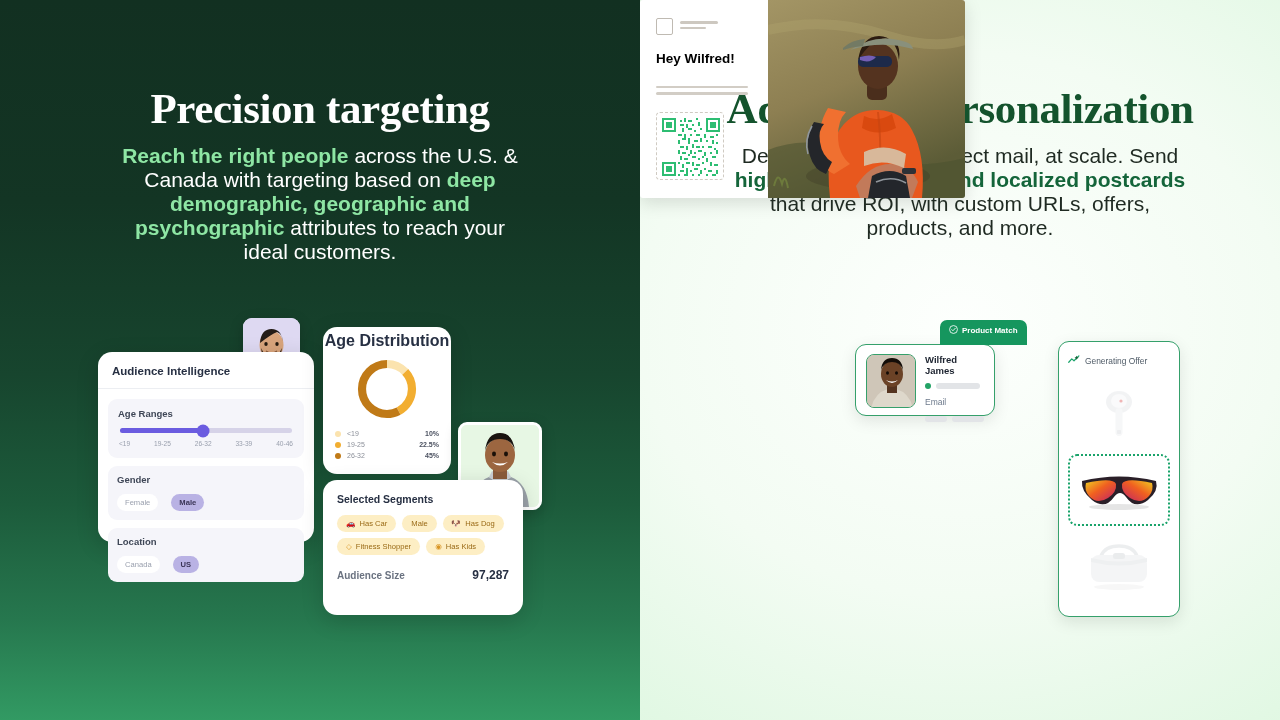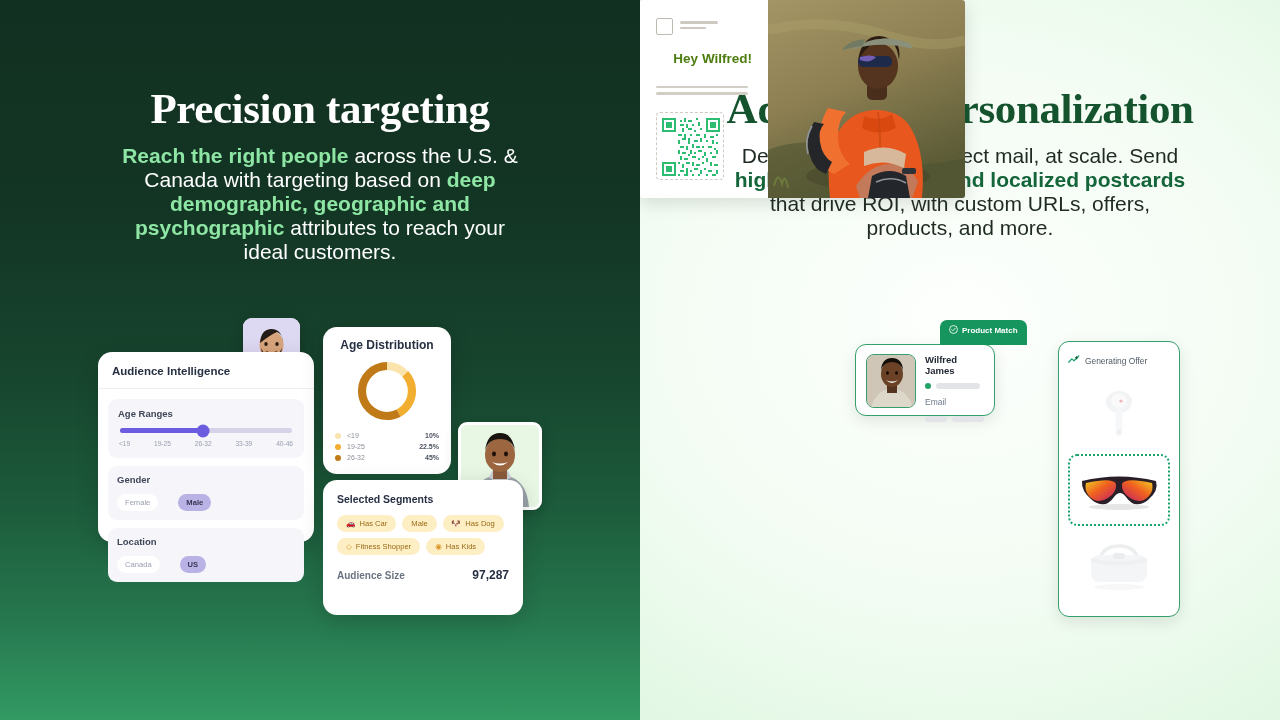--- a/index.html
+++ b/index.html
@@ -87,33 +87,33 @@
   .slider-thumb {
     position: absolute; left: 48%; top: 50%;
     width: 13px; height: 13px; border-radius: 50%;
     background: #6b5ce0; transform: translate(-50%, -50%);
   }
   .tick-row { display: flex; justify-content: space-between; padding: 0 1px; }
   .tick { font-size: 6.6px; color: #9aa0ae; }
 
   .duo-row { display: flex; gap: 8px; margin-top: 8px; flex-direction: column; }
   .duo-row .sub-panel { flex: 1; padding: 8px 9px 9px 9px; }
-  .pill-row { display: flex; gap: 20px; }
+  .pill-row { display: flex; gap: 13px; }
   .pill {
     font-size: 7.6px; border-radius: 20px;
     padding: 4px 8px; white-space: nowrap;
   }
   .pill.off { background: #ffffff; color: #9aa0ae; }
   .pill.on  { background: #b9b2e4; color: #3a3456; font-weight: bold; }
 
   
   #age-card { left: 323px; top: 327px; width: 128px; height: 147px; }
   .ad-title {
-    text-align: center; font-size: 12px; font-weight: bold;
-    color: #273043; padding: 11px 0 6px 0;
+    text-align: center; font-size: 16px; font-weight: bold;
+    color: #273043; padding: 5px 0 6px 0;
   }
   .donut-wrap { display: flex; justify-content: center; }
   .legend { padding: 8px 12px 0 12px; }
   .legend-row {
     display: flex; align-items: center; gap: 6px;
     font-size: 7px; color: #8b8f99; margin-bottom: 4px;
   }
   .dot { width: 6px; height: 6px; border-radius: 50%; flex: none; }
   .legend-name { flex: 1; }
   .legend-val { font-weight: bold; color: #4b5160; }
@@ -190,21 +190,21 @@
   #postcard {
     left: 75px; top: 441px; width: 325px; height: 198px;
     border-radius: 3px; background: #ffffff;
     box-shadow: 0 5px 18px rgba(0,0,0,0.13);
     display: flex; overflow: hidden;
   }
   .pc-left { width: 128px; padding: 18px 16px; position: relative; }
   .pc-logo-row { display: flex; align-items: center; gap: 7px; margin-bottom: 16px; }
   .pc-logo-box { width: 17px; height: 17px; border: 1.6px solid #bfbab2; border-radius: 2px; }
   .pc-logo-lines div { height: 2.4px; background: #cdc8c0; border-radius: 2px; margin-bottom: 3px; }
-  .pc-hey { font-size: 13.5px; font-weight: bold; color: #4d7c0f; margin-bottom: 20px; text-align: right; }
+  .pc-hey { font-size: 13.5px; font-weight: bold; color: #000000; margin-bottom: 20px; }
   .pc-rules div { height: 2.4px; background: #d2cdc5; border-radius: 2px; margin-bottom: 4px; }
   .pc-qr {
     position: absolute; left: 16px; bottom: 18px;
     width: 68px; height: 68px; padding: 5px;
     border: 1.4px dashed #cfcac2; border-radius: 4px;
   }
   .pc-photo { flex: 1; position: relative; overflow: hidden; }
 </style>
 </head>
 <body>

